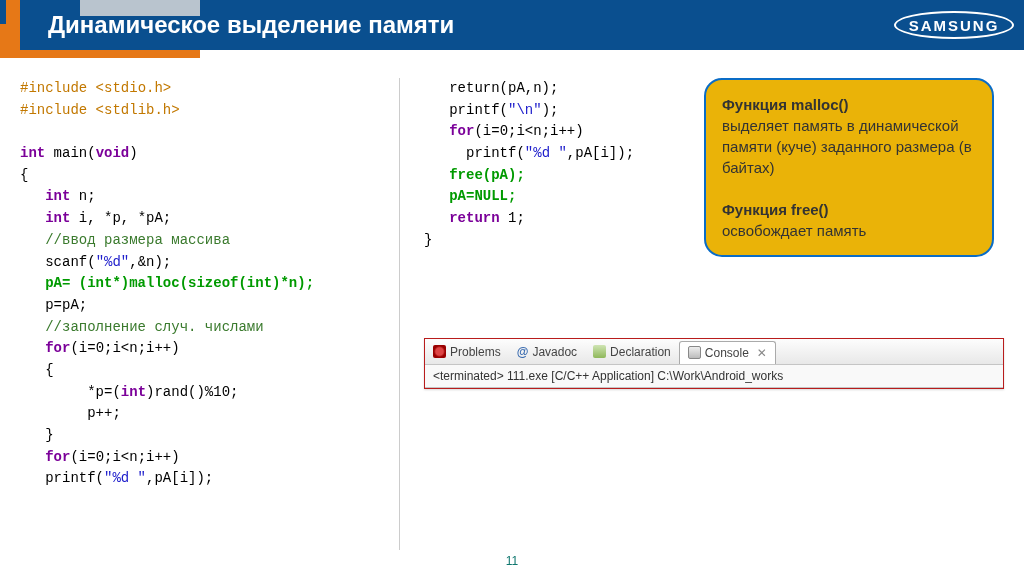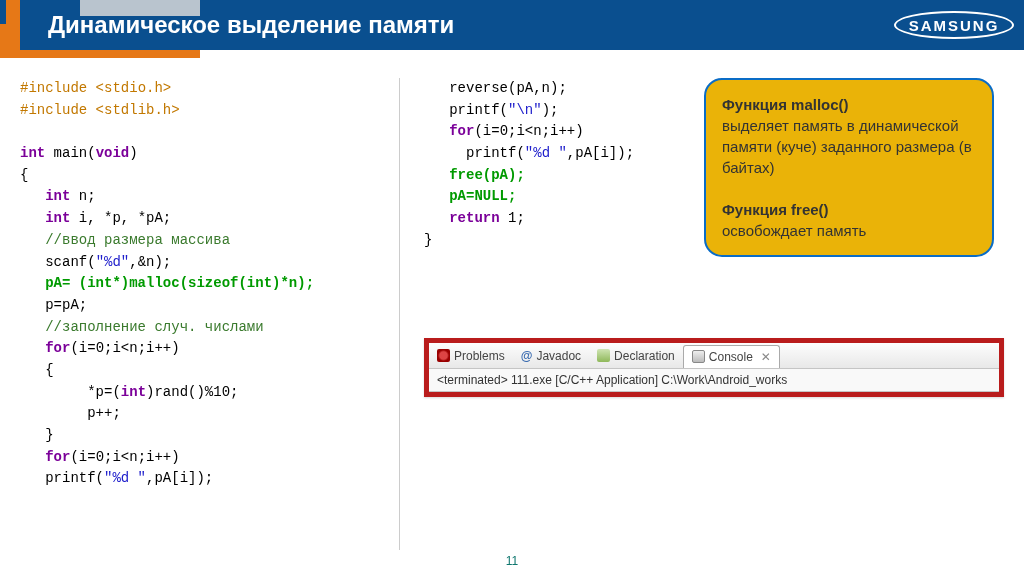--- a/index.html
+++ b/index.html
@@ -109,21 +109,21 @@
     background: #eab308;
     line-height: 1.4;
   }
   .info-box b { font-weight: bold; }
 
   .console-panel {
     position: absolute;
     left: 24px;
     right: 10px;
     top: 260px;
-    border: 5px solid #b91c1c;
+    border: 1px solid #b91c1c;
     background: #f4f4f4;
     font-family: Tahoma, sans-serif;
     box-shadow: 0 1px 2px rgba(0,0,0,0.15);
   }
   .tabs {
     display: flex;
     align-items: center;
     background: linear-gradient(#fdfdfd, #e8e8e8);
     border-bottom: 1px solid #c5c5c5;
     font-size: 12px;
@@ -229,21 +229,21 @@
 <span class="kw">   for</span><span>(i=0;i&lt;n;i++)</span>
 <span>   {</span>
 <span>        *p=(</span><span class="kw">int</span><span>)rand()%10;</span>
 <span>        p++;</span>
 <span>   }</span>
 <span class="kw">   for</span><span>(i=0;i&lt;n;i++)</span>
 <span>   printf(</span><span class="str">"%d "</span><span>,pA[i]);</span></pre>
   </div>
 
   <div class="col-right">
-<pre class="code"><span>   reverse(pA,n);</span>
+<pre class="code"><span>   return(pA,n);</span>
 <span>   printf(</span><span class="str">"\n"</span><span>);</span>
 <span class="kw">   for</span><span>(i=0;i&lt;n;i++)</span>
 <span>     printf(</span><span class="str">"%d "</span><span>,pA[i]);</span>
 <span class="hl2">   free(pA);</span>
 <span class="hl2">   pA=NULL;</span>
 <span class="kw">   return</span><span> 1;</span>
 <span>}</span></pre>
 
     <div class="info-box">
       <p>

